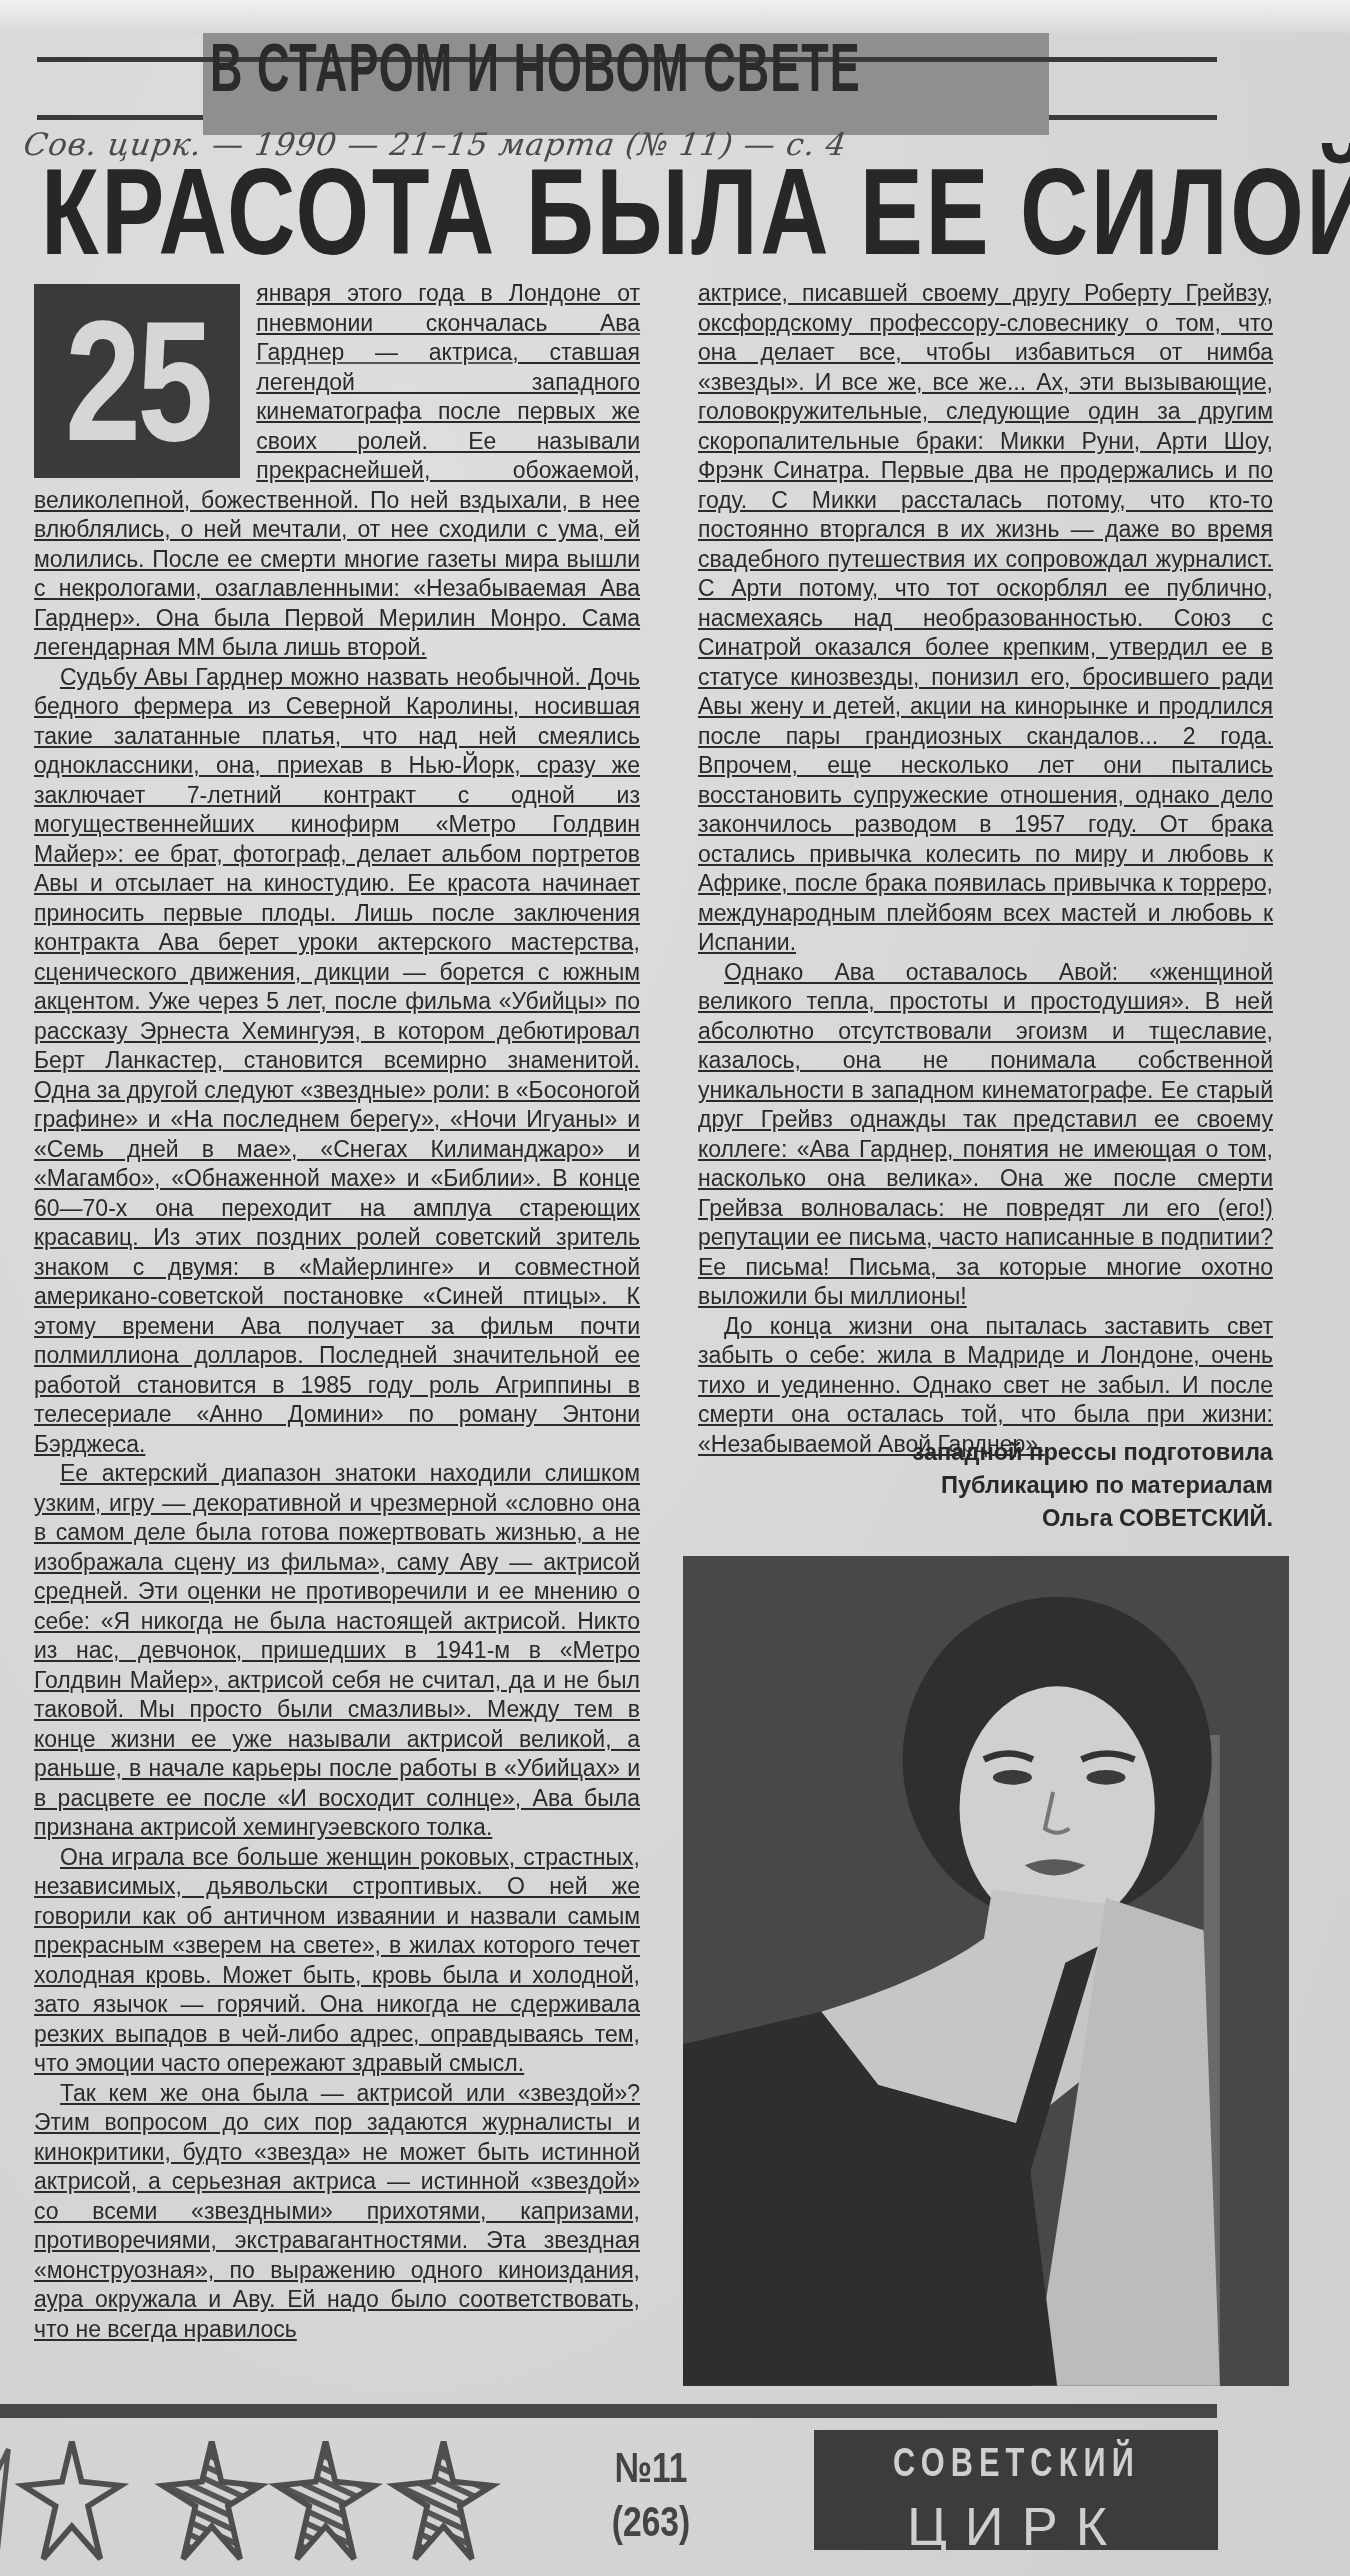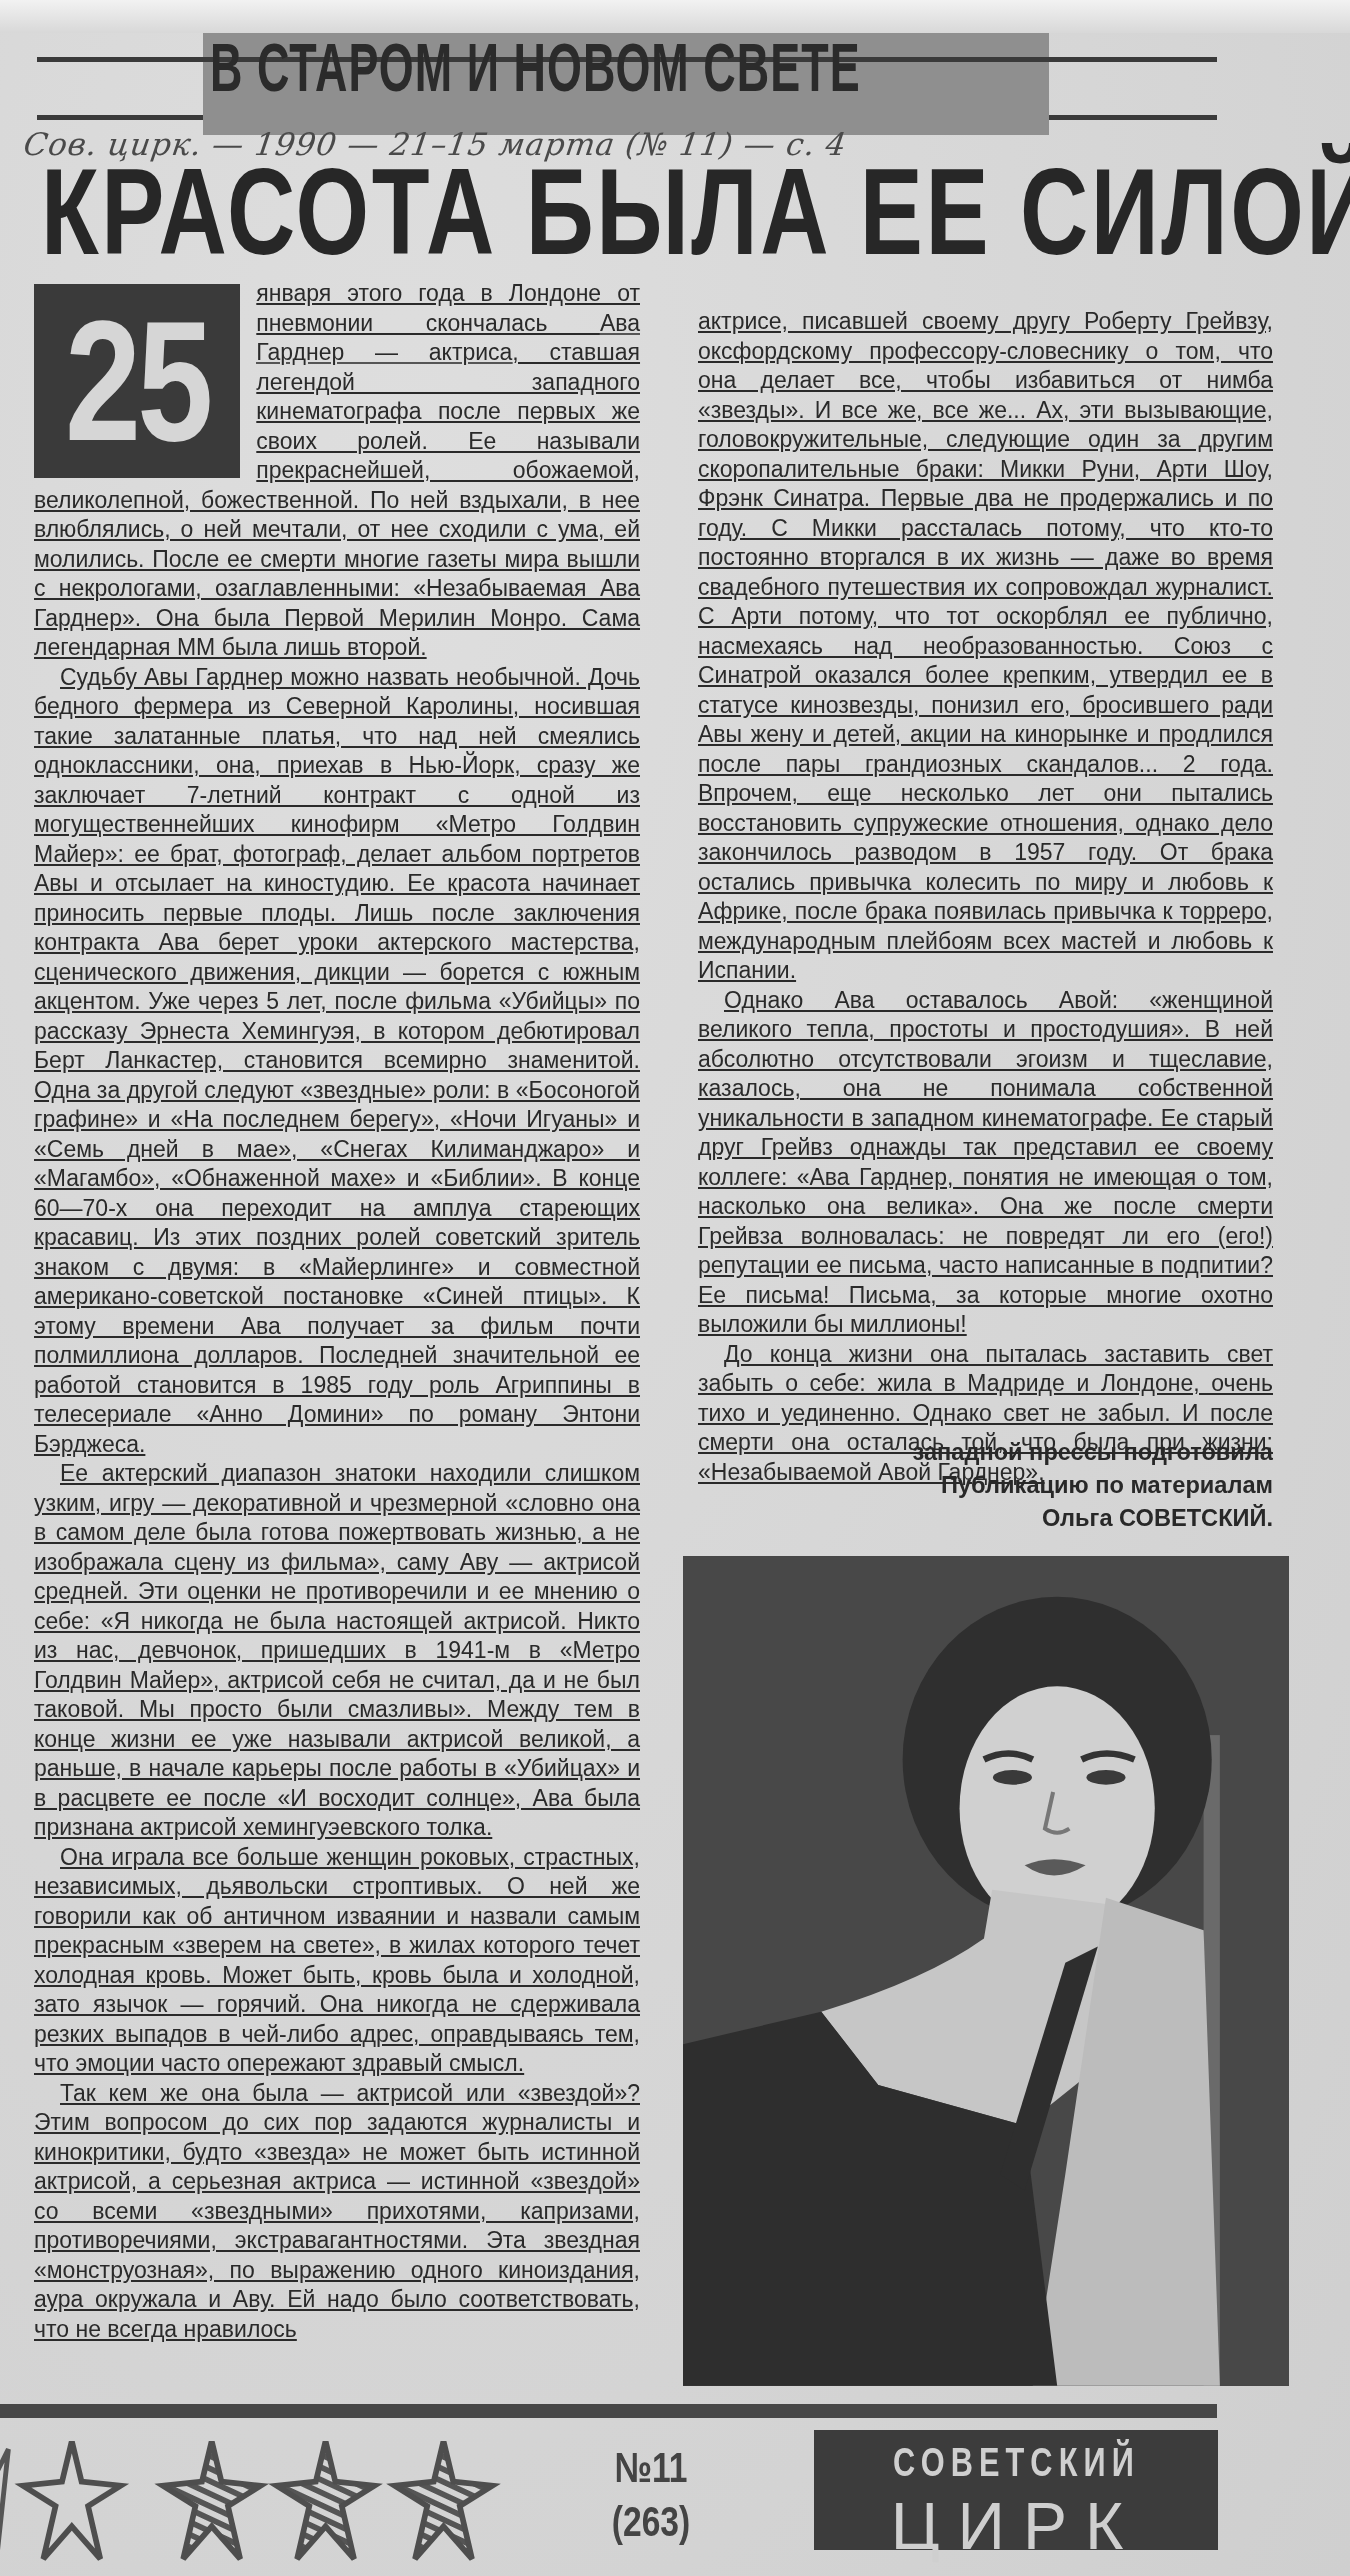--- a/index.html
+++ b/index.html
@@ -26,39 +26,39 @@
       font-style:italic; font-size:31px; color:#4a4a4a; transform:skewX(-8deg);
       letter-spacing:0.8px; white-space:nowrap; }
   .headline { position:absolute; left:41px; top:159px; font-weight:bold; font-size:122px;
       line-height:106px; color:#272727; white-space:nowrap; transform:scaleX(0.775);
       transform-origin:left top; letter-spacing:3.3px; }
   
   .col { position:absolute; font-size:23px; line-height:29.5px; text-align:justify; color:#2a2a2a;text-decoration:underline; }
   .col p { margin:0; }
   .col p.indent { text-indent:26px; }
   .col-left { left:34px; top:279px; width:606px; }
-  .col-right { left:698px; top:279px; width:575px;margin-top:28px; }
+  .col-right { left:698px; top:279px; width:575px; }
   .dropcap { float:left; width:206px; height:194px; background:#3a3a3a; margin:4.9px 16.3px 3.3px 0;
       color:#d6d6d6; font-weight:bold; font-size:171px; line-height:194px; text-align:center;
       letter-spacing:-4.9px; position:relative; }
   .dropcap span { display:inline-block; transform:scaleX(0.8); }
   .underline { text-decoration:underline; text-decoration-color:#555; }
   .credit { position:absolute; left:698px; top:1436px; width:575px; text-align:right;
       font-weight:bold; font-size:23.6px; line-height:33px; color:#282828; }
   .photo-frame { position:absolute; left:682px; top:1552px; width:625px; height:693px; background:#3f3f3f; overflow:hidden; }
   
   .bottom-bar { position:absolute; left:0; top:2404px; width:1217px; height:14px; background:#474747; }
   .stars { position:absolute; left:0; top:2441px; width:521px; height:122px; }
   .issue { position:absolute; left:594px; top:2441px; width:114px; text-align:center;
       font-weight:bold; font-size:42px; line-height:54px; color:#444; transform:scaleX(0.8); }
   .logo { position:absolute; left:814px; top:2430px; width:404px; height:120px; background:#3c3c3c;
       text-align:center; color:#cfcfcf; }
   .logo-top { font-weight:bold; font-size:41px; letter-spacing:8.1px; line-height:49px; margin-top:8.1px;
       display:inline-block; transform:scaleX(0.75); }
-  .logo-bottom { font-size:66px; letter-spacing:18px; line-height:78px; display:block; font-weight:normal; }
+  .logo-bottom { font-size:54px; letter-spacing:18px; line-height:78px; display:block; font-weight:normal; }
 </style>
 </head>
 <body>
 
 <div class="page"></div>
 <div class="top-shadow"></div>
 
 <div class="rubric-bg"></div>
 <div class="rule" style="top:57px;"></div>
 <div class="rule" style="top:115px;"></div>

